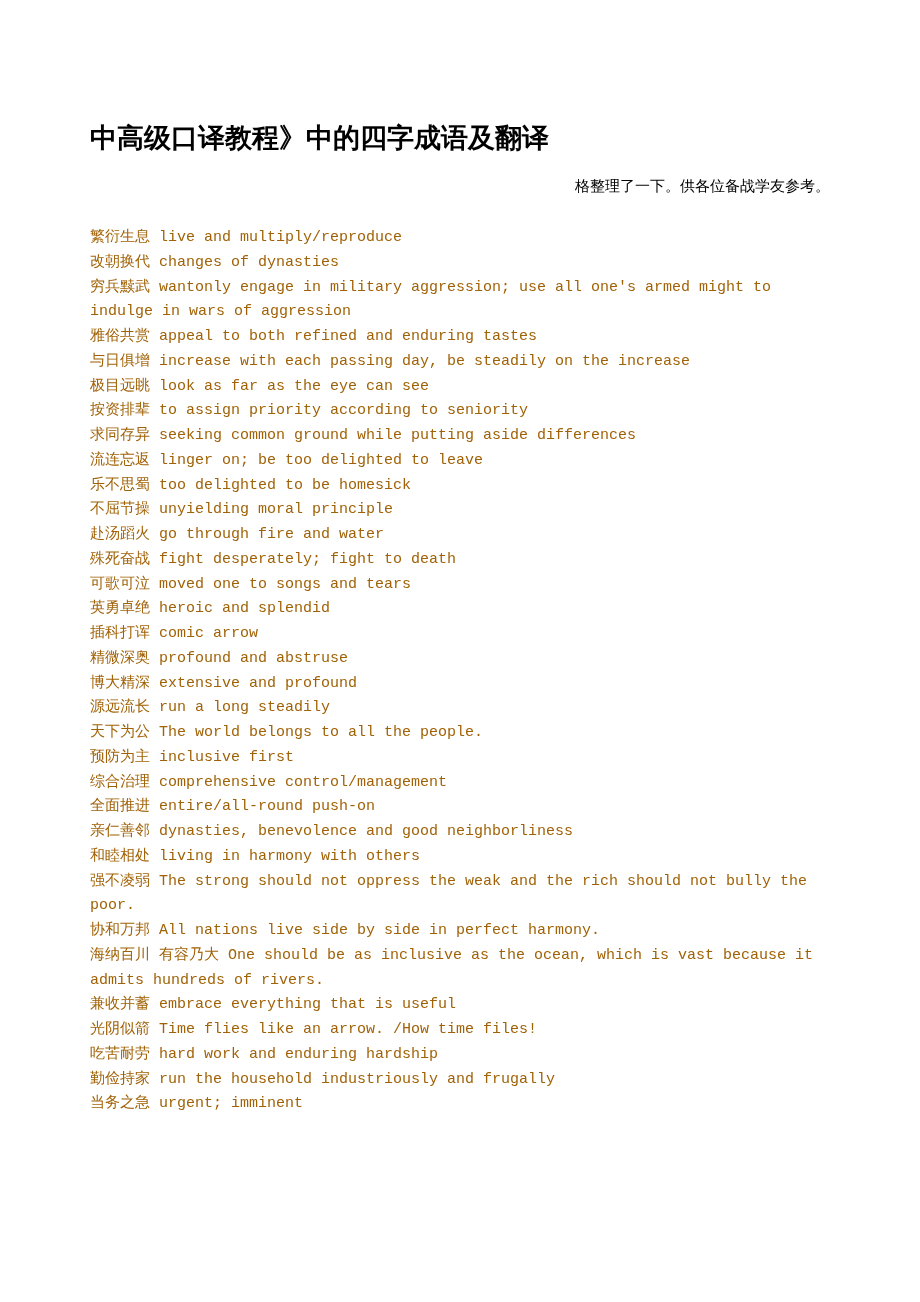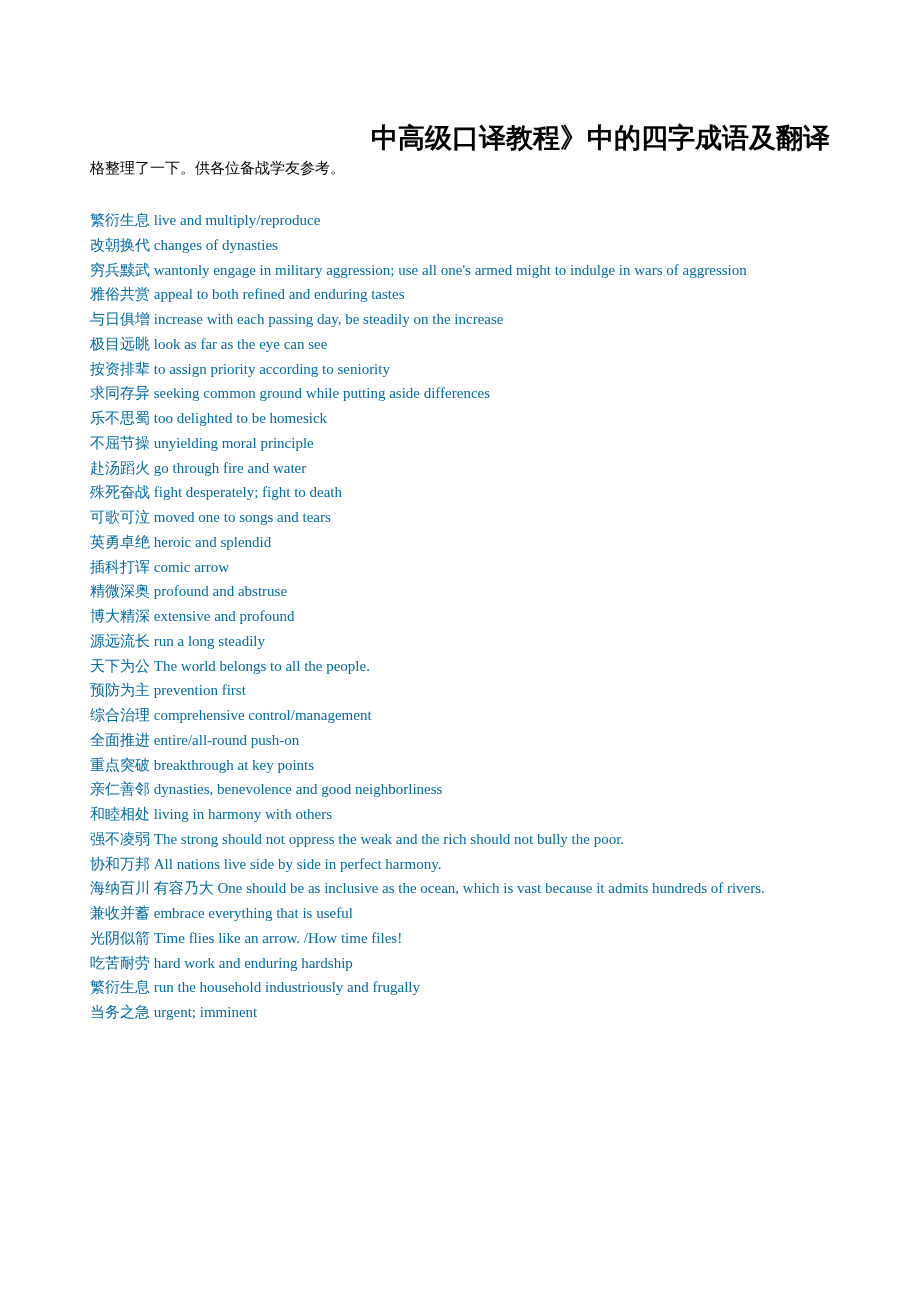--- a/index.html
+++ b/index.html
@@ -10,70 +10,72 @@
     width: 920px;
   }
   .page {
     padding: 120px 90px 80px 90px;
     box-sizing: border-box;
   }
   .title {
     font-family: "Microsoft YaHei", "SimHei", sans-serif;
     font-weight: bold;
     font-size: 27px;
-    text-align: right;
+    text-align: left;
+    margin-bottom: 18px;
     color: #000;
   }
   .intro {
     font-size: 15px;
     color: #000;
     margin-bottom: 28px;
     line-height: 1.6;
+    text-align: right;
   }
   .entry {
     font-size: 15px;
-    color: #0369a1;
+    color: #a16207;
     line-height: 1.65;
-    font-family: Liberation Serif, serif;
+    font-family: Liberation Mono, monospace;
   }
 </style>
 </head>
 <body>
 
 <div class="page">
   <div class="title">中高级口译教程》中的四字成语及翻译</div>
   <div class="intro">格整理了一下。供各位备战学友参考。</div>
   <div id="entries-container">
       <div class="entry">繁衍生息 live and multiply/reproduce</div>
       <div class="entry">改朝换代 changes of dynasties</div>
       <div class="entry">穷兵黩武 wantonly engage in military aggression; use all one's armed might to indulge in wars of aggression</div>
       <div class="entry">雅俗共赏 appeal to both refined and enduring tastes</div>
       <div class="entry">与日俱增 increase with each passing day, be steadily on the increase</div>
       <div class="entry">极目远眺 look as far as the eye can see</div>
       <div class="entry">按资排辈 to assign priority according to seniority</div>
       <div class="entry">求同存异 seeking common ground while putting aside differences</div>
+      <div class="entry">流连忘返 linger on; be too delighted to leave</div>
       <div class="entry">乐不思蜀 too delighted to be homesick</div>
       <div class="entry">不屈节操 unyielding moral principle</div>
       <div class="entry">赴汤蹈火 go through fire and water</div>
       <div class="entry">殊死奋战 fight desperately; fight to death</div>
       <div class="entry">可歌可泣 moved one to songs and tears</div>
       <div class="entry">英勇卓绝 heroic and splendid</div>
       <div class="entry">插科打诨 comic arrow</div>
       <div class="entry">精微深奥 profound and abstruse</div>
       <div class="entry">博大精深 extensive and profound</div>
       <div class="entry">源远流长 run a long steadily</div>
       <div class="entry">天下为公 The world belongs to all the people.</div>
-      <div class="entry">预防为主 prevention first</div>
+      <div class="entry">预防为主 inclusive first</div>
       <div class="entry">综合治理 comprehensive control/management</div>
       <div class="entry">全面推进 entire/all-round push-on</div>
-      <div class="entry">重点突破 breakthrough at key points</div>
       <div class="entry">亲仁善邻 dynasties, benevolence and good neighborliness</div>
       <div class="entry">和睦相处 living in harmony with others</div>
       <div class="entry">强不凌弱 The strong should not oppress the weak and the rich should not bully the poor.</div>
       <div class="entry">协和万邦 All nations live side by side in perfect harmony.</div>
       <div class="entry">海纳百川 有容乃大 One should be as inclusive as the ocean, which is vast because it admits hundreds of rivers.</div>
       <div class="entry">兼收并蓄 embrace everything that is useful</div>
       <div class="entry">光阴似箭 Time flies like an arrow. /How time files!</div>
       <div class="entry">吃苦耐劳 hard work and enduring hardship</div>
-      <div class="entry">繁衍生息 run the household industriously and frugally</div>
+      <div class="entry">勤俭持家 run the household industriously and frugally</div>
       <div class="entry">当务之急 urgent; imminent</div>
     </div>
 </div>
 
 </body></html>

